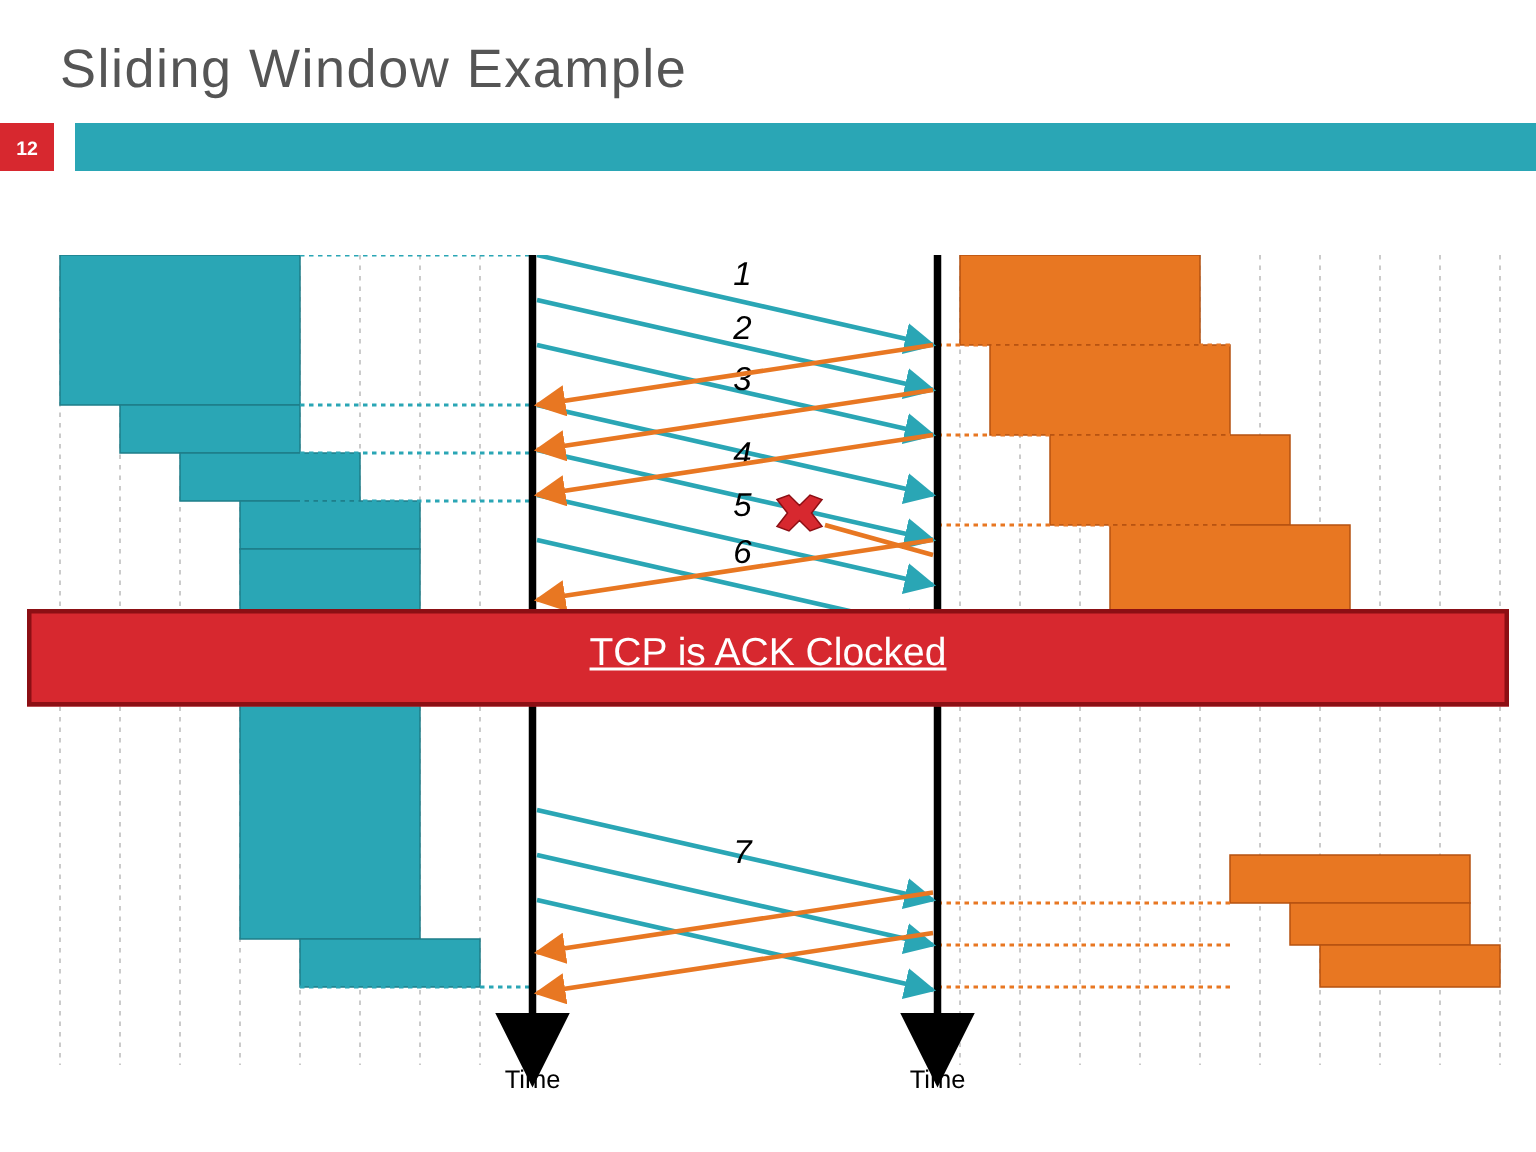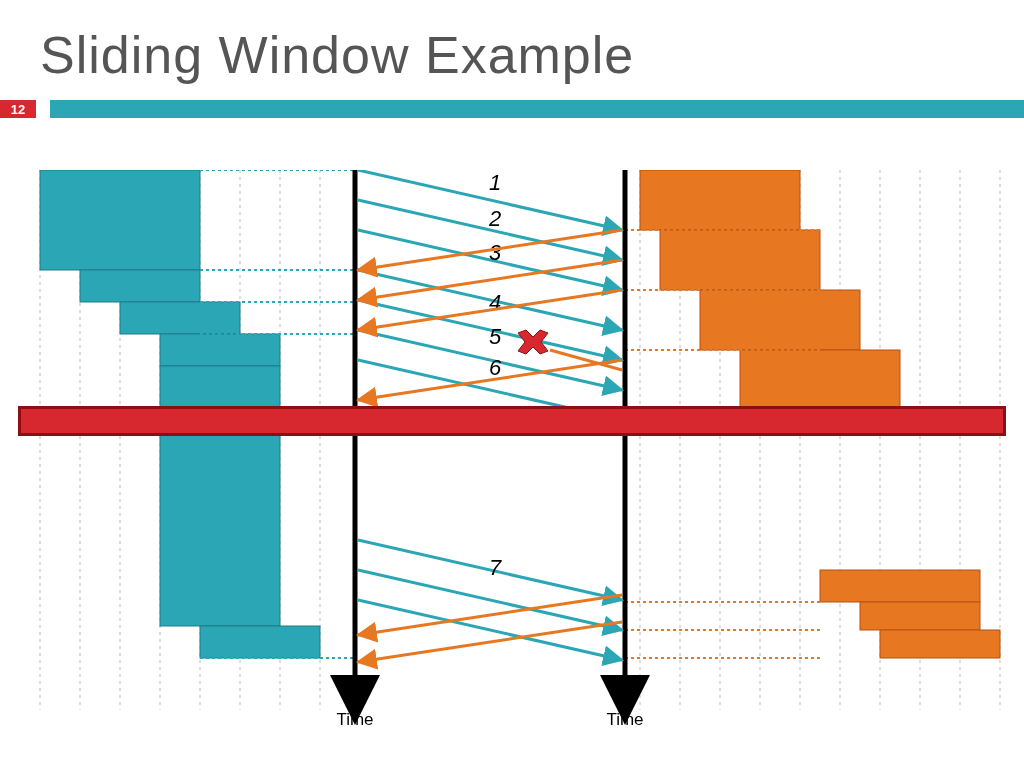--- a/index.html
+++ b/index.html
@@ -1,18 +1,18 @@
 <!DOCTYPE html>
 <html><head>
 <meta charset="utf-8">
 <style>
   * { margin: 0; padding: 0; box-sizing: border-box; }
   body { width: 1024px; height: 768px; font-family: "Gill Sans", "Gill Sans MT", "Segoe UI", sans-serif; background: #fff; position: relative; overflow: hidden; }
-  .title { font-size: 52px; color: #555; font-weight: 400; padding: 25px 40px 15px 40px; letter-spacing: 1px; }
-  .bar-row { display: flex; align-items: stretch; height: 18px; }
+  .title { font-size: 36px; color: #555; font-weight: 400; padding: 25px 40px 15px 40px; letter-spacing: 1px; }
+  .bar-row { display: flex; align-items: stretch; height: 32px; }
   .page-num { background: #d7282f; color: #fff; width: 36px; font-size: 13px; display: flex; align-items: center; justify-content: center; font-weight: 600; }
   .accent-bar { background: #2aa6b5; flex: 1; margin-left: 14px; }
   .diagram { position: absolute; top: 170px; left: 0; width: 1024px; height: 560px; }
   .callout { position: absolute; left: 18px; right: 18px; top: 406px; background: #d7282f; border: 3px solid #8c0f14; padding: 10px 16px 14px 16px; color: #fff; }
   .callout-title { text-align: center; font-size: 26px; text-decoration: underline; margin-bottom: 4px; }
   .callout ul { list-style: disc; padding-left: 30px; }
   .callout li { font-size: 25px; line-height: 1.35; }
   .arrow-char { font-family: sans-serif; }
 </style>
 </head>
@@ -106,13 +106,14 @@
       <line x1="622" y1="120" x2="358" y2="160" stroke="#e87722" stroke-width="3" marker-end="url(#ah-orange)"></line>
       <line x1="622" y1="200" x2="550" y2="180" stroke="#e87722" stroke-width="3"></line>
       <path d="M518,163 l8,-3 l7,7 l7,-7 l8,3 l-7,9 l7,9 l-8,3 l-7,-7 l-7,7 l-8,-3 l7,-9 z" fill="#d7282f" stroke="#8c0f14" stroke-width="1"></path>
       <line x1="622" y1="190" x2="358" y2="230" stroke="#e87722" stroke-width="3" marker-end="url(#ah-orange)"></line>
       <line x1="622" y1="425" x2="358" y2="465" stroke="#e87722" stroke-width="3" marker-end="url(#ah-orange)"></line>
       <line x1="622" y1="452" x2="358" y2="492" stroke="#e87722" stroke-width="3" marker-end="url(#ah-orange)"></line>
     </g>
 </svg>
 
 <div class="callout">
+  <div class="callout-title">TCP is ACK Clocked</div>
 </div>
 
 </body></html>

